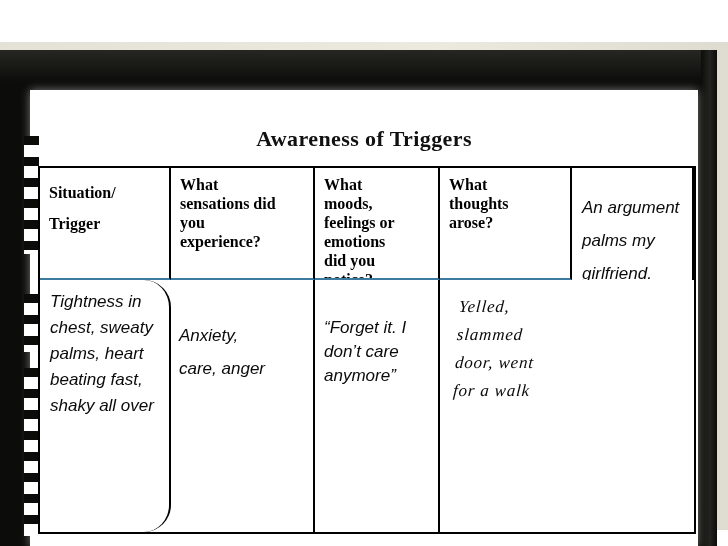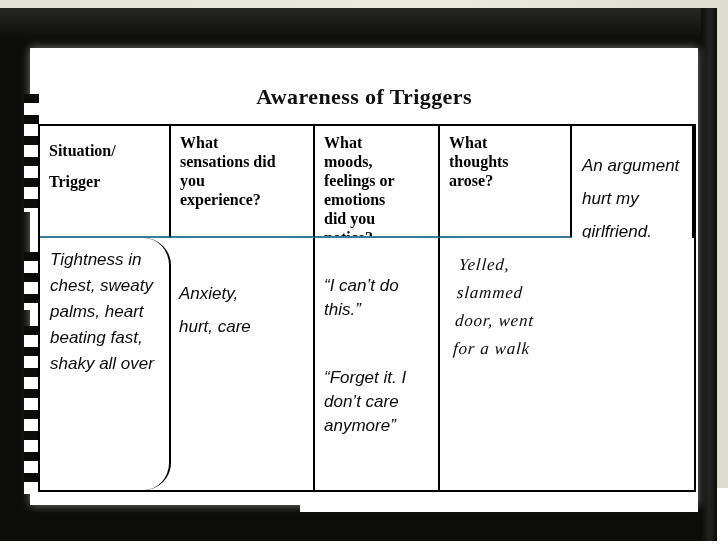--- a/index.html
+++ b/index.html
@@ -1,20 +1,21 @@
 <!DOCTYPE html>
 <html><head>
 <meta charset="utf-8">
 <style>
   html,body { margin:0; padding:0; }
   body { width:728px; height:546px; overflow:hidden; font-family:"Liberation Sans", sans-serif; }
 
   .stage {
     position:relative; width:728px; height:488px;
     background:linear-gradient(90deg,#e4e1d6 0%, #ece9de 60%, #dedbd0 100%);
+    margin-top:42px;
   }
 
   
   .frame {
     position:absolute; left:0; top:8px; width:717px; height:533px;
     background:#0c0c0a;
   }
   .frame::before { 
     content:""; position:absolute; left:0; top:0; right:0; height:38px;
     background:linear-gradient(180deg,#262622 0%, #0c0c0a 85%);
@@ -125,32 +126,30 @@
 moods,
 feelings or
 emotions
 did you
 notice?</div>
     <div class="cell th">What
 thoughts
 arose?</div>
 
     <div class="cell td situation">An argument
-hurt my
+palms my
 girlfriend.</div>
     <div class="cell td sensations">Tightness in
 chest, sweaty
 palms, heart
 beating fast,
 shaky all over</div>
     <div class="cell td moods">Anxiety,
-hurt, care</div>
+care, anger</div>
     <div class="cell td thoughts">
-      <p>“I can’t do
-this.”</p>
       <p>“Forget it. I
 don’t care
 anymore”</p>
     </div>
     <div class="cell td action last">Yelled,
 slammed
 door, went
 for a walk</div>
   </div>
 

